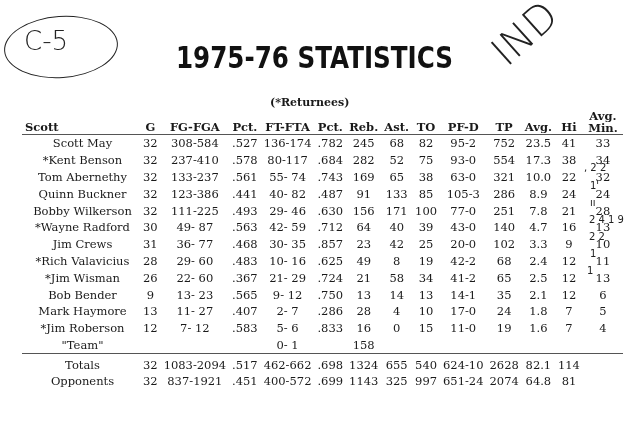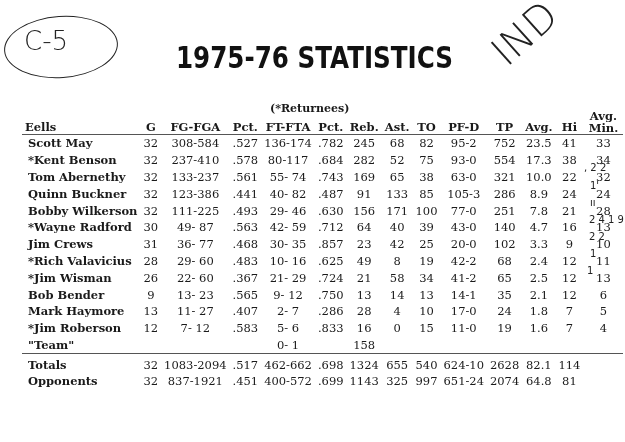--- a/index.html
+++ b/index.html
@@ -1,44 +1,44 @@
 <!DOCTYPE html>
 <html><head>
 <meta charset="utf-8">
 <style>
   html,body{margin:0;padding:0;background:#fff;}
   body{width:625px;height:442px;position:relative;overflow:hidden;font-family:"DejaVu Serif",serif;color:#1a1a1a;}
   .title{position:absolute;left:176px;top:40px;font-family:"DejaVu Sans",sans-serif;font-weight:bold;font-size:30px;letter-spacing:0px;transform:scaleX(0.82);transform-origin:left top;color:#111;}
   .note-circle{position:absolute;left:4px;top:16px;width:112px;height:60px;border:1.5px solid #222;border-radius:50%;transform:rotate(-4deg);}
   .note-circle-text{position:absolute;left:24px;top:26px;font-family:"DejaVu Sans",sans-serif;font-size:26px;color:#222;font-weight:300;}
   .note-ind{position:absolute;left:488px;top:10px;font-family:"DejaVu Sans",sans-serif;font-size:40px;color:#222;transform:rotate(-42deg);font-weight:200;}
-  .returnees{position:absolute;left:270px;top:96px;font-size:11px;font-weight:bold;margin-top:6px;}
+  .returnees{position:absolute;left:270px;top:96px;font-size:11px;font-weight:bold;}
   table{position:absolute;left:22px;top:110px;border-collapse:collapse;font-size:11.5px;}
   th{font-weight:bold;font-size:11.5px;padding:0 3px;text-align:center;white-space:nowrap;vertical-align:bottom;border-bottom:1.5px solid #555;}
   th.player{text-align:left;width:112px;}
   td{padding:0 3px;text-align:center;white-space:nowrap;height:16.8px;}
-  td.player{text-align:left;padding-left:6px;font-weight:bold;}
+  td.player{text-align:center;padding-left:6px;font-weight:normal;}
   tr.tot td{height:16px;}
   tr.tot-first td{border-top:1.5px solid #555;padding-top:3px;}
   .margin{position:absolute;font-family:"DejaVu Sans",sans-serif;font-size:10px;color:#222;margin-top:20px;}
 </style>
 </head>
 <body>
 
 <div class="note-circle"></div>
 <div class="note-circle-text">C-5</div>
 <div class="note-ind">IND</div>
 
 <div class="title">1975-76 STATISTICS</div>
 <div class="returnees">(*Returnees)</div>
 
 <table>
   <thead>
     <tr>
-      <th class="player">Eells</th>
+      <th class="player">Scott</th>
       <th>G</th>
       <th>FG-FGA</th>
       <th>Pct.</th>
       <th>FT-FTA</th>
       <th>Pct.</th>
       <th>Reb.</th>
       <th>Ast.</th>
       <th>TO</th>
       <th>PF-D</th>
       <th>TP</th>

